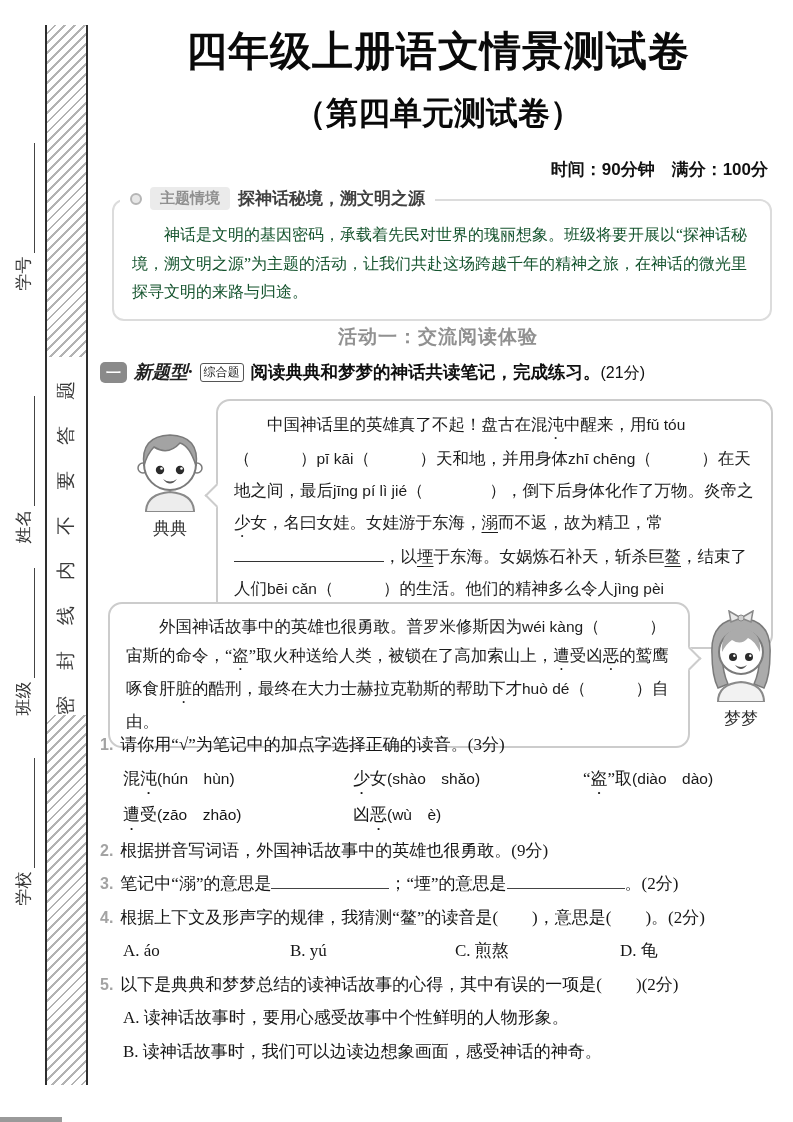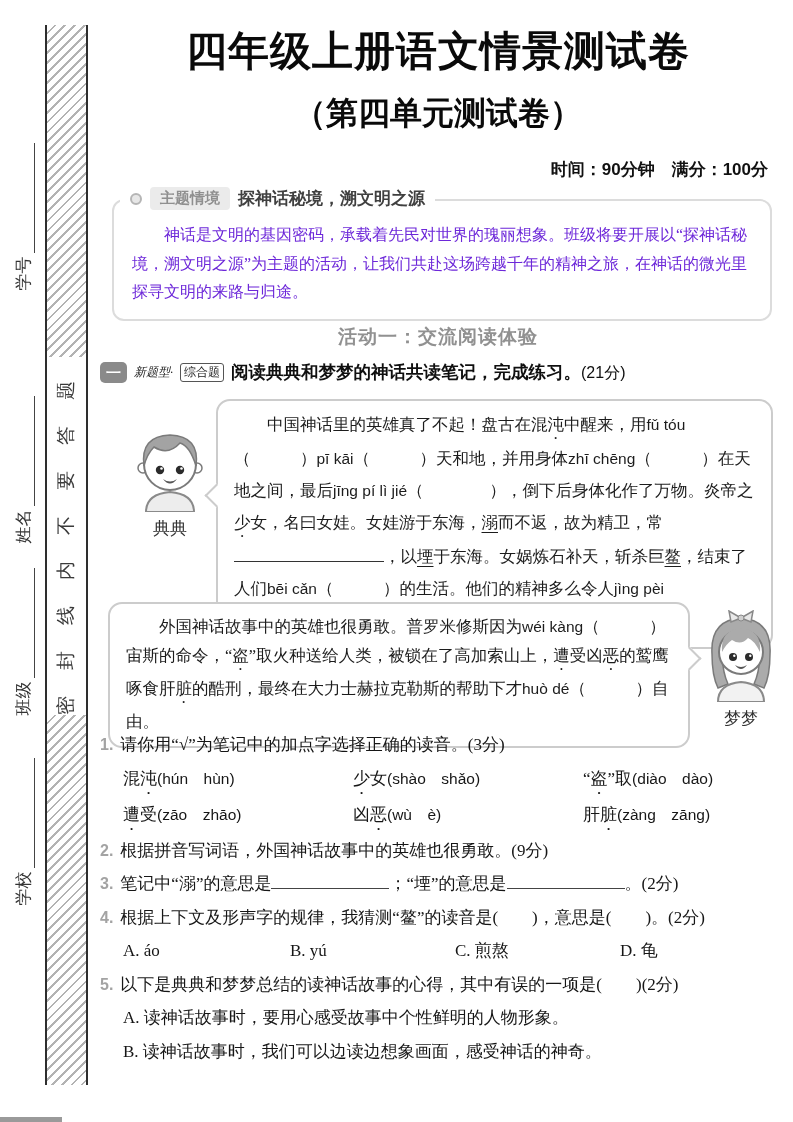--- a/index.html
+++ b/index.html
@@ -30,28 +30,28 @@
     font-family:"Liberation Sans",sans-serif;font-weight:bold;font-size:17px;color:#111;}
   
   .theme-box{position:absolute;left:112px;top:199px;width:620px;padding:16px 18px 12px;
     border:2px solid #dcdcdc;border-radius:12px;}
   .theme-head{position:absolute;top:-14px;left:6px;display:flex;align-items:center;gap:8px;
     background:#fff;padding:0 10px;}
   .theme-dot{width:8px;height:8px;border:2px solid #b5b5b5;border-radius:50%;background:#e7e7e7;flex:none;}
   .theme-pill{background:#ebebeb;color:#8f8f8f;font-family:"Liberation Sans",sans-serif;font-weight:bold;
     font-size:15px;padding:2px 10px;border-radius:4px;white-space:nowrap;}
   .theme-title{font-family:"Liberation Sans",sans-serif;font-weight:bold;font-size:17px;color:#404040;white-space:nowrap;}
-  .theme-body{margin:4px 0 0;text-indent:2em;font-size:16px;line-height:28.5px;color:#6d28d9;}
+  .theme-body{margin:4px 0 0;text-indent:2em;font-size:16px;line-height:28.5px;color:#14532d;}
   
   .activity-title{position:absolute;left:96px;top:324px;width:684px;text-align:center;
     font-family:"Liberation Sans",sans-serif;font-weight:bold;font-size:19px;color:#919191;letter-spacing:1px;}
   .section-row{position:absolute;left:100px;top:360px;display:flex;align-items:center;gap:7px;}
   .sec-badge{width:27px;height:21px;background:#8a8a8a;border-radius:5px;color:#fff;font-weight:bold;
     text-align:center;line-height:21px;font-size:15px;font-family:"Liberation Sans",sans-serif;flex:none;}
-  .tag-new{font-style:italic;font-weight:normal;font-size:12px;color:#222;white-space:nowrap;}
+  .tag-new{font-style:italic;font-weight:bold;font-size:18px;color:#222;white-space:nowrap;}
   .tag-box{border:1.5px solid #555;border-radius:3px;font-size:12px;padding:0 3px;color:#222;
     font-family:"Liberation Sans",sans-serif;white-space:nowrap;}
   .sec-text{font-family:"Liberation Sans",sans-serif;font-weight:bold;font-size:17.5px;color:#0f0f0f;white-space:nowrap;}
   .sec-points{font-weight:normal;font-size:16px;}
   
   .bubble{position:absolute;border:2px solid #cccccc;border-radius:14px;background:#fff;}
   .bubble p{margin:0;text-indent:2em;}
   .bubble1{left:216px;top:399px;width:521px;padding:8px 16px 10px;}
   .bubble1 p{font-size:16.5px;line-height:32px;}
   .bubble1::before{content:"";position:absolute;left:-10px;top:86px;width:15px;height:15px;background:#fff;
@@ -177,21 +177,20 @@
 
   <div>
     <span class="q-num">1.</span><span>请你用“√”为笔记中的加点字选择正确的读音。</span><span>(3分)</span>
   </div>
   <div class="q1-grid">
     <span><span>混</span><span class="dot">沌</span><span></span><span class="py">(hún　hùn)</span></span>
     <span><span></span><span class="dot">少</span><span>女</span><span class="py">(shào　shǎo)</span></span>
     <span><span>“</span><span class="dot">盗</span><span>”取</span><span class="py">(diào　dào)</span></span>
     <span><span></span><span class="dot">遭</span><span>受</span><span class="py">(zāo　zhāo)</span></span>
     <span><span>凶</span><span class="dot">恶</span><span></span><span class="py">(wù　è)</span></span>
-    <span><span>肝</span><span class="dot">脏</span><span></span><span class="py">(zàng　zāng)</span></span>
   </div>
 
   <div>
     <span class="q-num">2.</span><span>根据拼音写词语，外国神话故事中的英雄也很勇敢。</span><span>(9分)</span>
   </div>
 
   <div>
     <span class="q-num">3.</span><span>笔记中“溺”的意思是</span><span class="blank2"></span><span>；“堙”的意思是</span><span class="blank2"></span><span>。</span><span>(2分)</span>
   </div>
 

